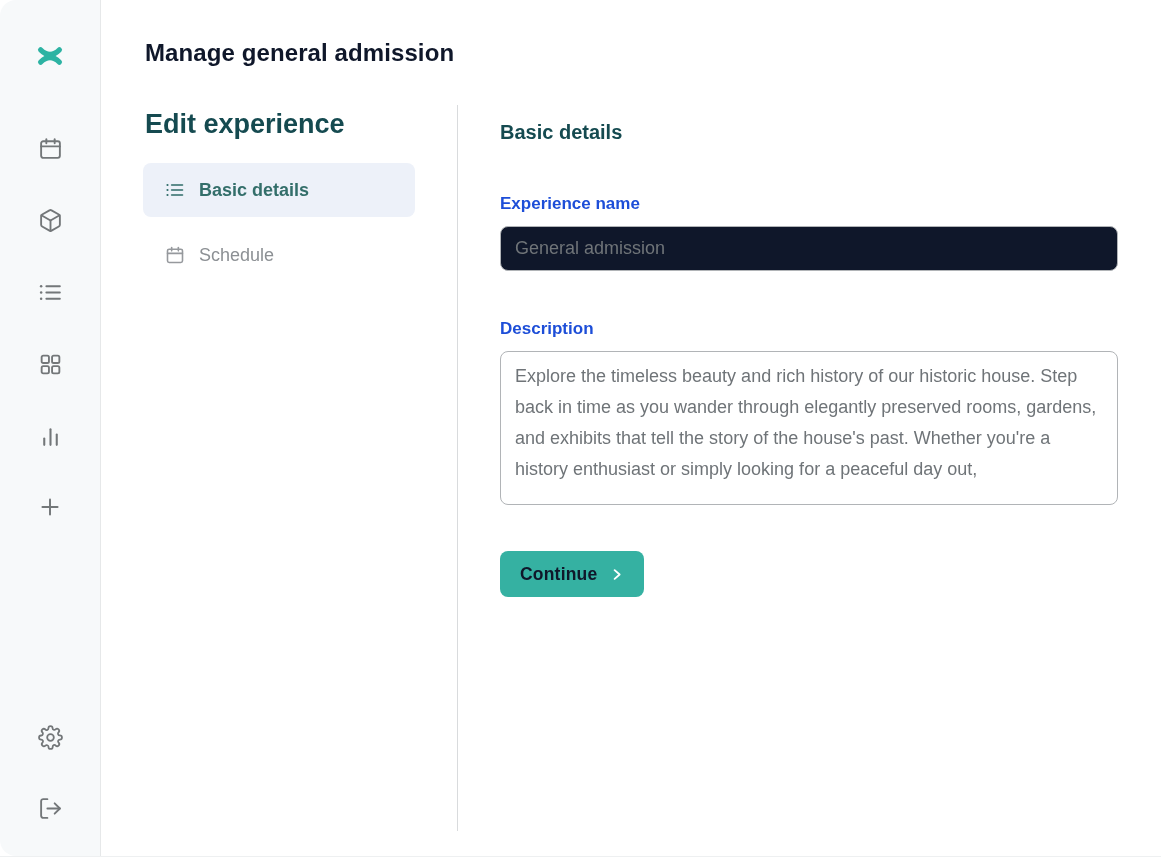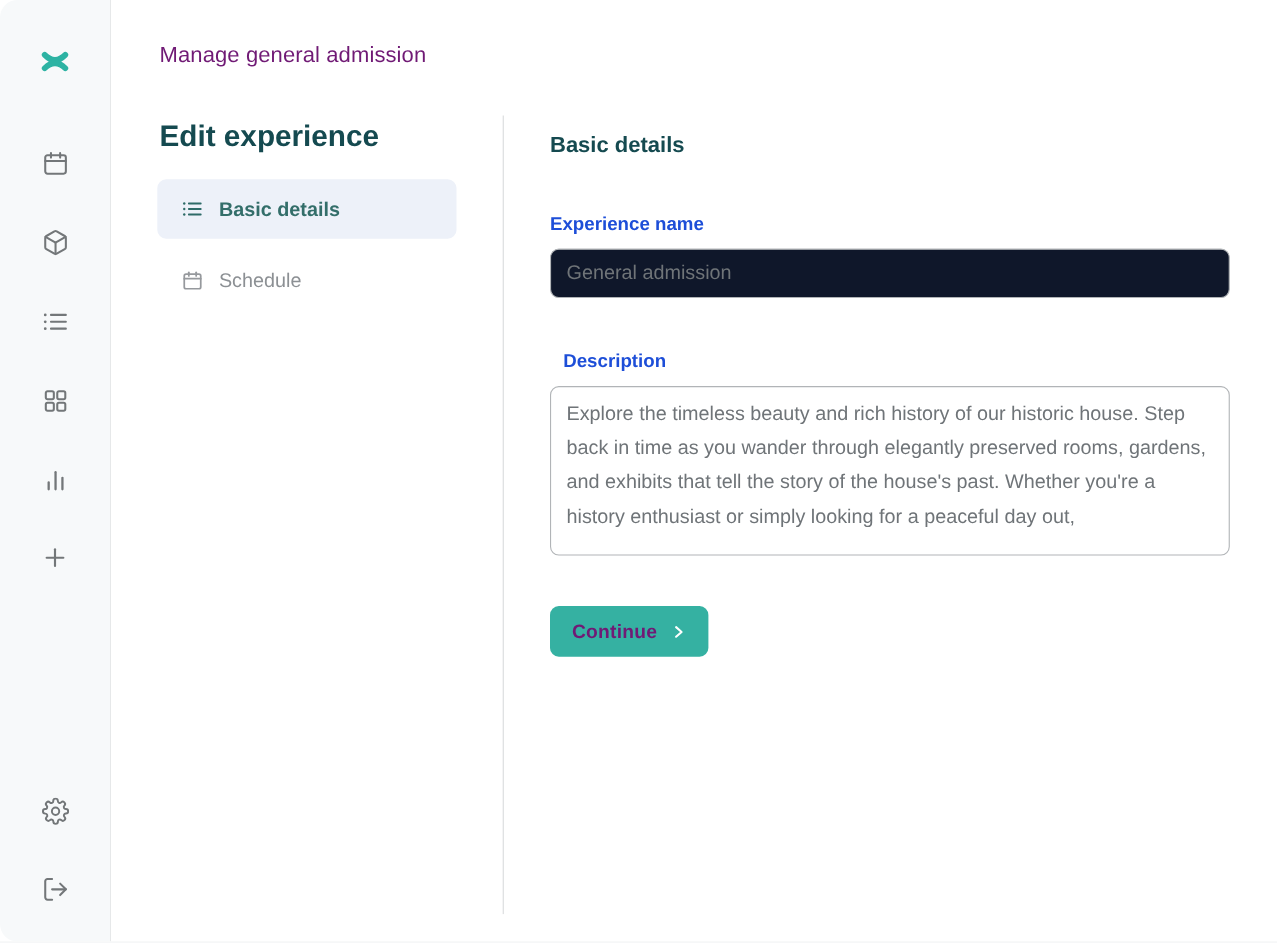--- a/index.html
+++ b/index.html
@@ -30,21 +30,21 @@
     width: 36px; height: 36px;
     display: flex; align-items: center; justify-content: center;
     color: #737779; cursor: pointer; border-radius: 6px;
   }
   .rail-item svg { display: block; }
   .logo { color: #2db3a3; }
 
   
   .page-title {
     position: absolute; left: 145px; top: 39px;
-    font-size: 20px; font-weight: 400; color: #701a75;
+    font-size: 24px; font-weight: 700; color: #0f172a;
     letter-spacing: .1px;
   }
 
   
   .nav-heading {
     position: absolute; left: 145px; top: 109px;
     font-size: 27px; font-weight: 700; color: #154a50;
   }
   .nav-list { position: absolute; left: 143px; top: 163px; width: 272px; }
   .nav-item {
@@ -68,21 +68,21 @@
   
   .form-heading {
     position: absolute; left: 500px; top: 121px;
     font-size: 20px; font-weight: 700; color: #154a50;
   }
   .field-label {
     position: absolute; left: 500px;
     font-size: 17px; font-weight: 700; color: #1d4ed8;
   }
   .label-name { top: 194px; }
-  .label-desc { top: 319px; margin-left: 12px; }
+  .label-desc { top: 319px; }
 
   .text-input {
     position: absolute; left: 500px; top: 226px;
     width: 618px; height: 45px;
     border: 1.5px solid #b1b4b7; border-radius: 8px;
     padding: 0 14px;
     font-family: "Liberation Sans", sans-serif;
     font-size: 18px; color: #6f7478;
     background: #0f172a; outline: none;
   }
@@ -94,21 +94,21 @@
     font-family: "Liberation Sans", sans-serif;
     font-size: 18px; line-height: 31px; color: #6f7478;
     background: #ffffff; outline: none;
     resize: none; overflow: hidden;
   }
 
   .continue-btn {
     position: absolute; left: 500px; top: 551px;
     height: 46px; padding: 0 20px;
     display: inline-flex; align-items: center; gap: 12px;
-    background: #35b1a2; color: #701a75;
+    background: #35b1a2; color: #0f172a;
     border: none; border-radius: 8px; cursor: pointer;
     font-family: "Liberation Sans", sans-serif;
     font-size: 17.5px; font-weight: 600; letter-spacing: .2px;
   }
   .continue-btn svg { display: block; }
 </style>
 </head>
 <body>
 
 <div class="app">

